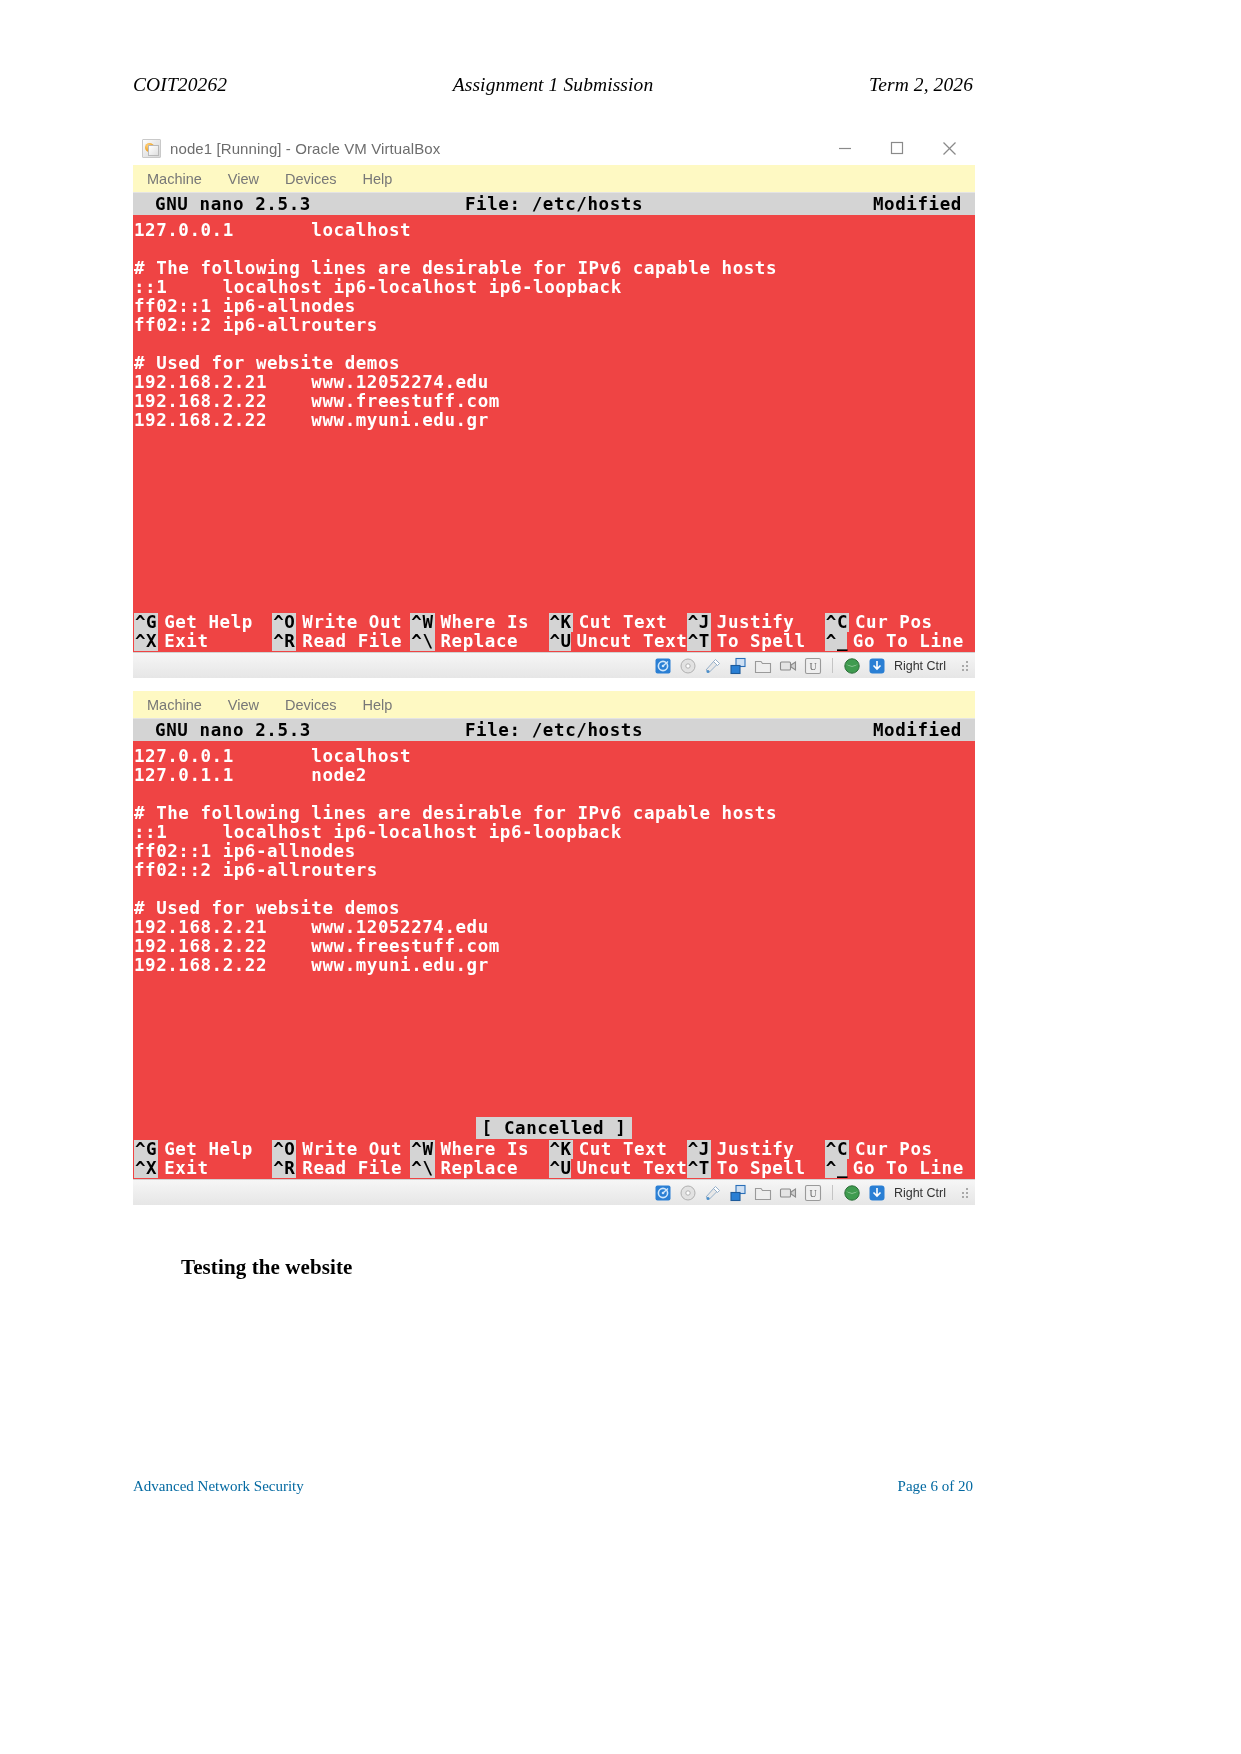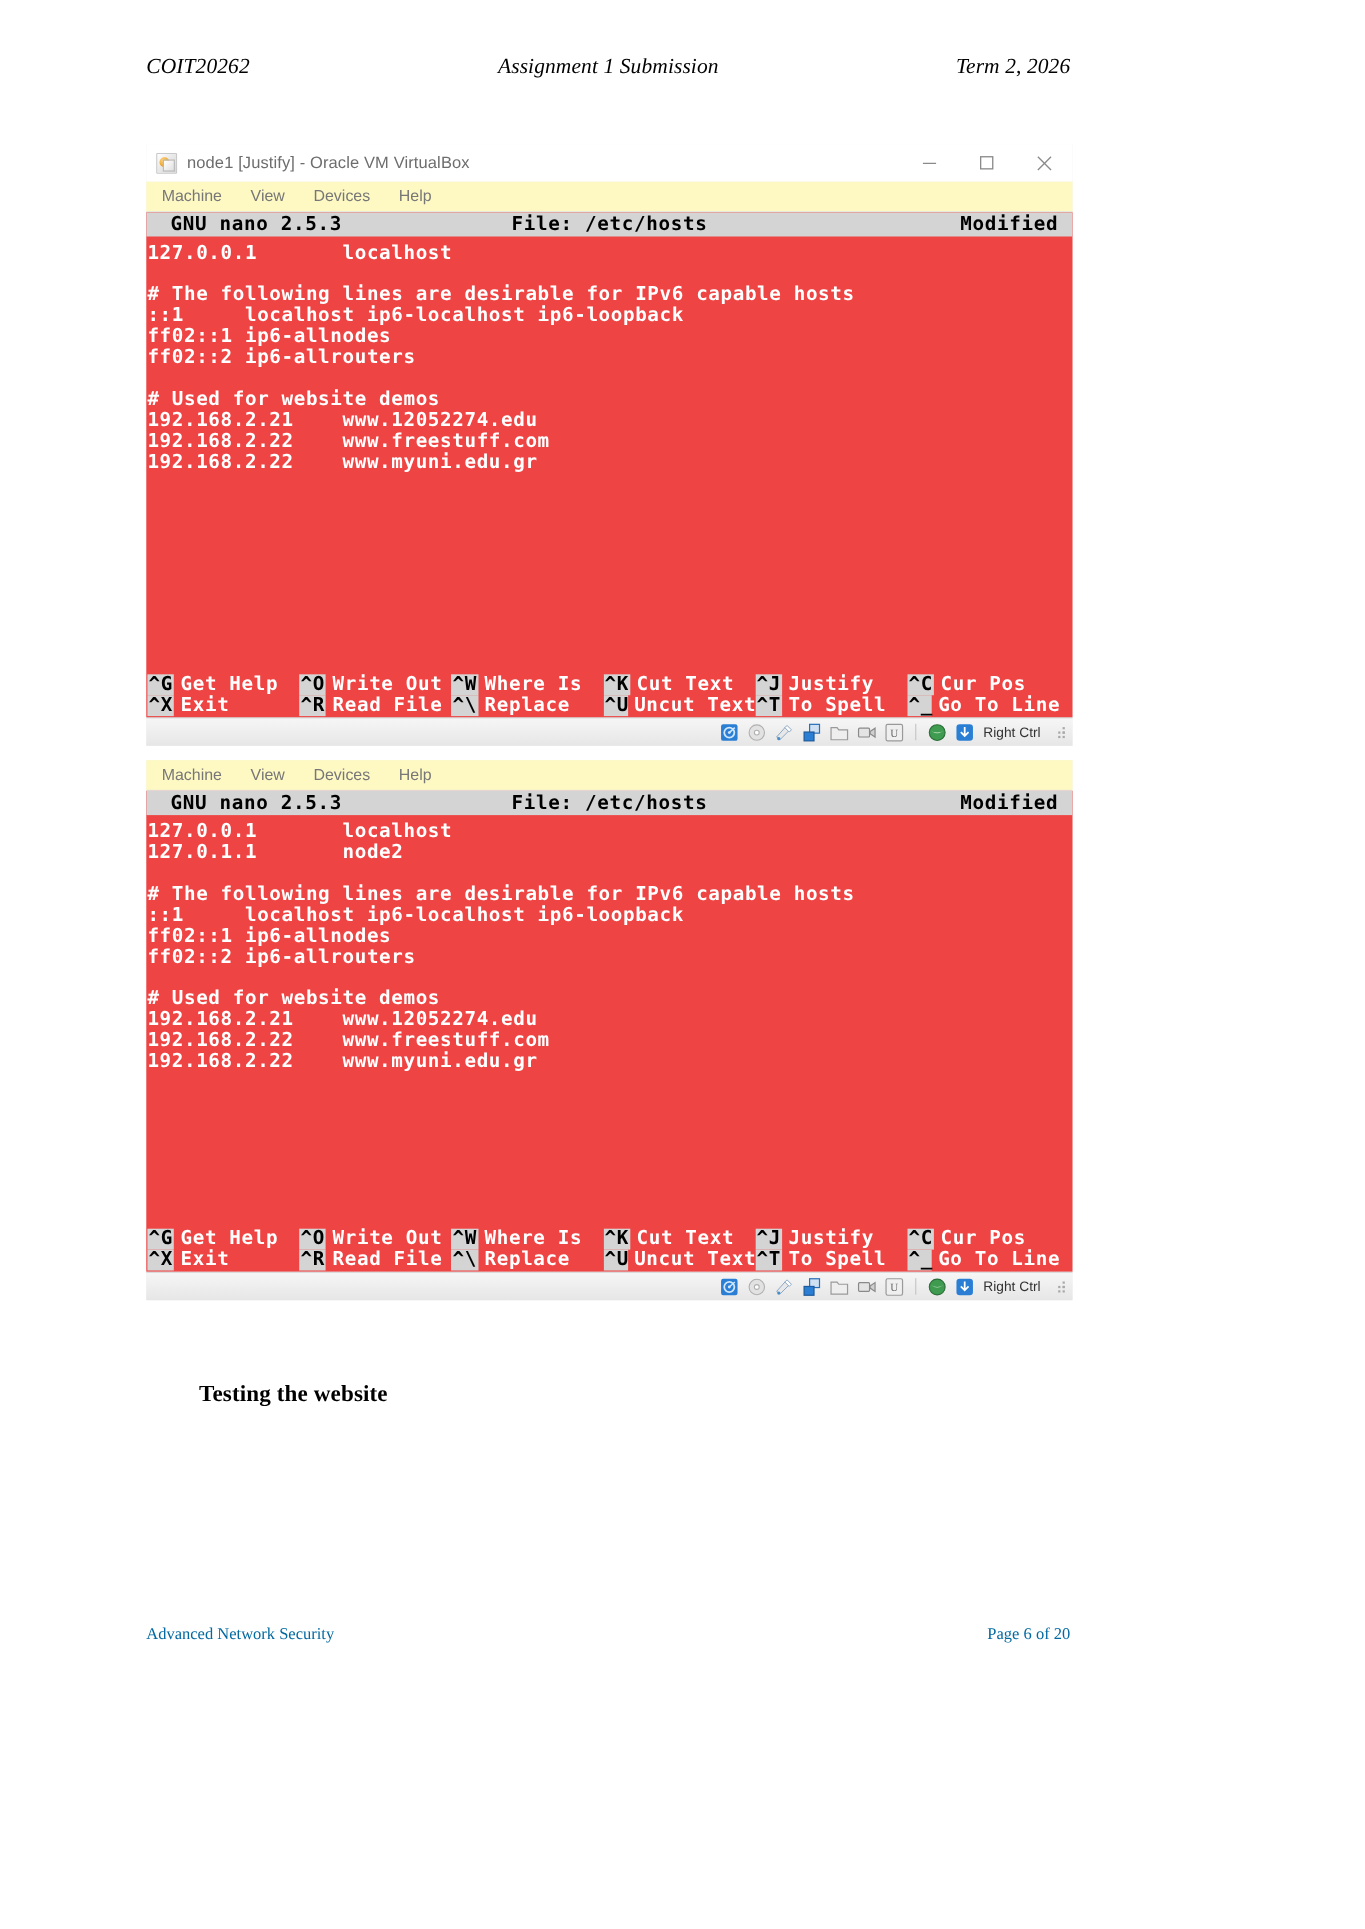--- a/index.html
+++ b/index.html
@@ -12,21 +12,21 @@
     height: 1754px;
     position: relative;
     font-family: "Liberation Serif", serif;
     -webkit-font-smoothing: antialiased;
   }
 
   
   .doc-header {
     position: absolute;
     left: 133px;
-    top: 50px;
+    top: 74px;
     width: 840px;
     display: flex;
     justify-content: space-between;
     align-items: flex-start;
     font-family: "Liberation Serif", serif;
     font-style: italic;
     font-size: 19.5px;
     color: #000;
     letter-spacing: 0.1px;
   }
@@ -295,21 +295,21 @@
 <div class="doc-header">
   <span class="left">COIT20262</span>
   <span class="mid">Assignment 1 Submission</span>
   <span class="right">Term 2, 2026</span>
 </div>
 
 <div class="vbox-window" id="vbox-node1">
 
   <div class="vbox-titlebar">
     <span class="vbox-app-icon"></span>
-    <span class="vbox-title-text">node1 [Justify] - Oracle VM VirtualBox</span>
+    <span class="vbox-title-text">node1 [Running] - Oracle VM VirtualBox</span>
     <div class="vbox-winbtns">
       <div class="vbox-winbtn">
         <svg width="14" height="14" viewBox="0 0 14 14">
             <line x1="1" y1="7.5" x2="13" y2="7.5" stroke="#8a8a8a" stroke-width="1.2"></line>
           </svg>
       </div>
       <div class="vbox-winbtn">
         <svg width="14" height="14" viewBox="0 0 14 14">
             <rect x="1.5" y="1.5" width="11" height="11" fill="none" stroke="#8a8a8a" stroke-width="1.2"></rect>
           </svg>
@@ -442,20 +442,23 @@
       <div class="nano-line">::1     localhost ip6-localhost ip6-loopback</div>
       <div class="nano-line">ff02::1 ip6-allnodes</div>
       <div class="nano-line">ff02::2 ip6-allrouters</div>
       <div class="nano-line blank">&nbsp;</div>
       <div class="nano-line"># Used for website demos</div>
       <div class="nano-line">192.168.2.21    www.12052274.edu</div>
       <div class="nano-line">192.168.2.22    www.freestuff.com</div>
       <div class="nano-line">192.168.2.22    www.myuni.edu.gr</div>
     </div>
 
+    <div class="nano-status">
+      <span>[ Cancelled ]</span>
+    </div>
 
     <div class="nano-shortcuts">
       <div class="nano-shortcut-row">
         <span class="nano-sc"><span class="key">^G</span><span class="lbl">Get Help</span></span>
         <span class="nano-sc"><span class="key">^O</span><span class="lbl">Write Out</span></span>
         <span class="nano-sc"><span class="key">^W</span><span class="lbl">Where Is</span></span>
         <span class="nano-sc"><span class="key">^K</span><span class="lbl">Cut Text</span></span>
         <span class="nano-sc"><span class="key">^J</span><span class="lbl">Justify</span></span>
         <span class="nano-sc"><span class="key">^C</span><span class="lbl">Cur Pos</span></span>
       </div>

